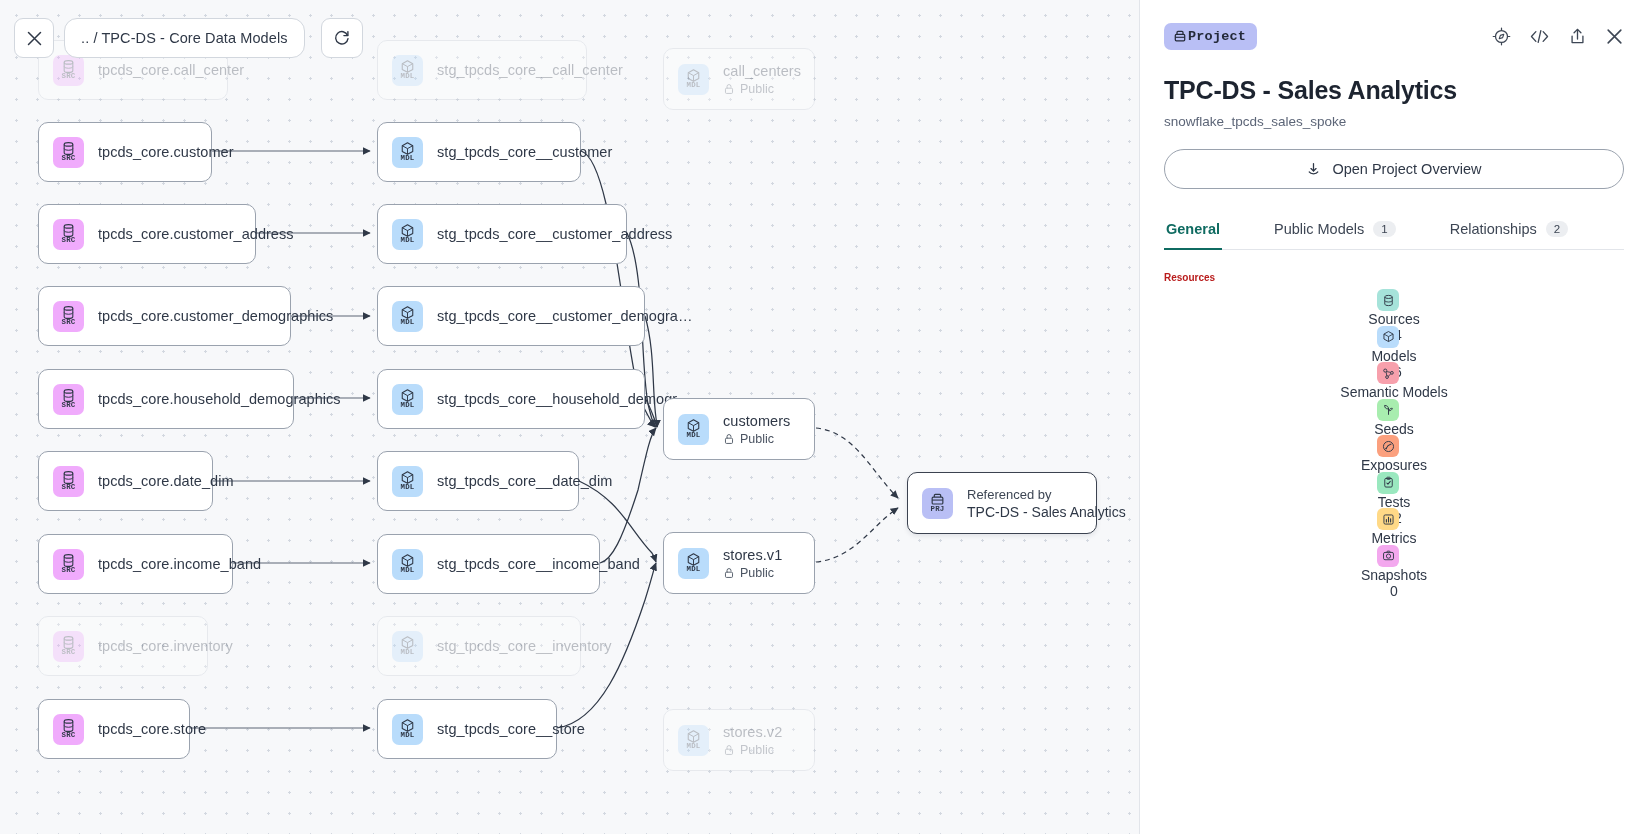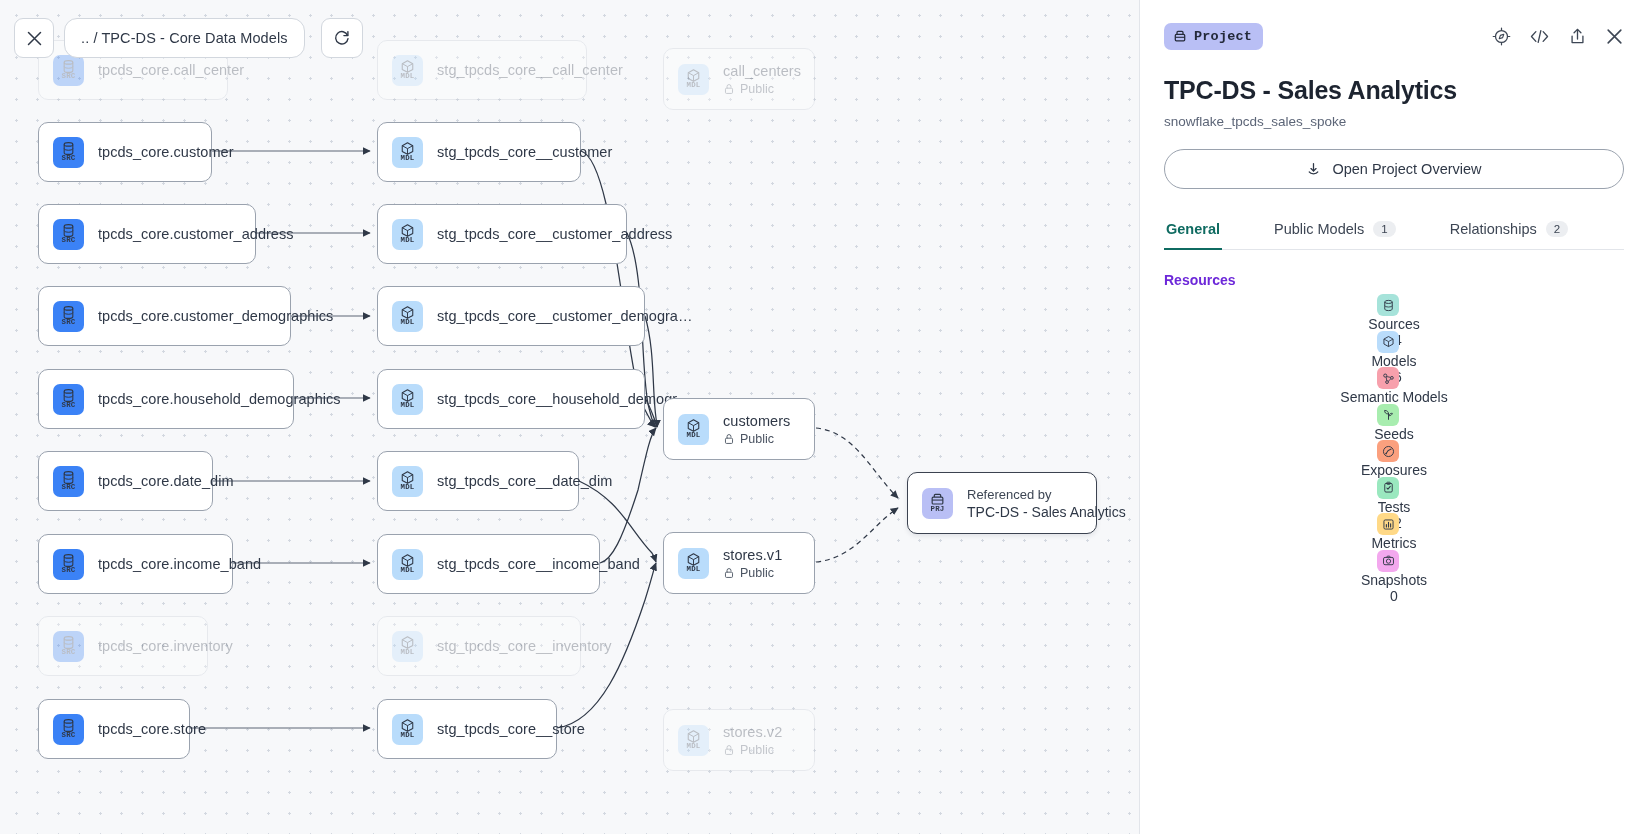--- a/index.html
+++ b/index.html
@@ -111,21 +111,21 @@
     gap: 0px;
   }
   .badge .gl { display:block; height:13px; }
   .badge .bt {
     font-family: "Liberation Mono", monospace;
     font-size: 7.4px; font-weight: 700;
     letter-spacing: .2px;
     color: #2f3847;
     margin-top: 1px;
   }
-  .badge.src { background: #3b82f6; }
+  .badge.src { background: #f0abfc; }
   .badge.mdl { background: #b9dcfb; }
   .badge.prj { background: #b9bff5; }
   .node-label { font-size: 14.5px; color: #2f3847; letter-spacing: .05px; }
   .node-sub {
     display: flex; align-items: center; gap: 5px;
     font-size: 12.5px; color: #4a5361; margin-top: 3px;
   }
   .node-textcol { display: flex; flex-direction: column; justify-content: center; }
   .node-pre { font-size: 13px; color: #3d4654; }
   .node-main { font-size: 14px; color: #2f3847; margin-top: 2px; }
@@ -138,21 +138,21 @@
     background: #ffffff;
     border-left: 1px solid #e2e5ea;
     padding: 0 24px;
     position: relative;
   }
   .panel-top {
     display: flex; align-items: center; justify-content: space-between;
     height: 60px; padding-top: 12px;
   }
   .chip {
-    display: inline-flex; gap: 7px;
+    display: inline-flex; gap: 1px;
     background: #b9bff5;
     border-radius: 7px;
     padding: 6px 11px 6px 9px;
     font-size: 13.5px; font-weight: 700; color: #242a3a;
     font-family: "Liberation Mono", monospace;
     letter-spacing: .2px;
     cursor: pointer;
   }
   .panel-icons { display: flex; align-items: center; gap: 18px; }
   .pic { cursor: pointer; display: flex; align-items: center; justify-content: center; }
@@ -185,21 +185,21 @@
     cursor: pointer;
     border-bottom: 2.5px solid transparent;
     margin-bottom: -1px;
   }
   .tab.active { color: #0f6b61; font-weight: 700; border-bottom-color: #0f6b61; }
   .tab .cnt {
     background: #eceef1; color: #3d4654;
     border-radius: 9px; font-size: 11.5px;
     padding: 2px 8px; font-weight: 400;
   }
-  .sec-title { margin-top: 22px; font-size: 14px; font-weight: 700; color: #6d28d9; }
+  .sec-title { margin-top: 22px; font-size: 10px; font-weight: 700; color: #b91c1c; }
   .res-row {
     display: flex; align-items: center;
     height: 30.5px; margin-top: 6px;
     cursor: pointer;
     flex-direction: column;
   }
   .res-ic {
     width: 22px; height: 22px; border-radius: 6px; flex: none;
     display: flex; align-items: center; justify-content: center;
     margin-right: 12px;

